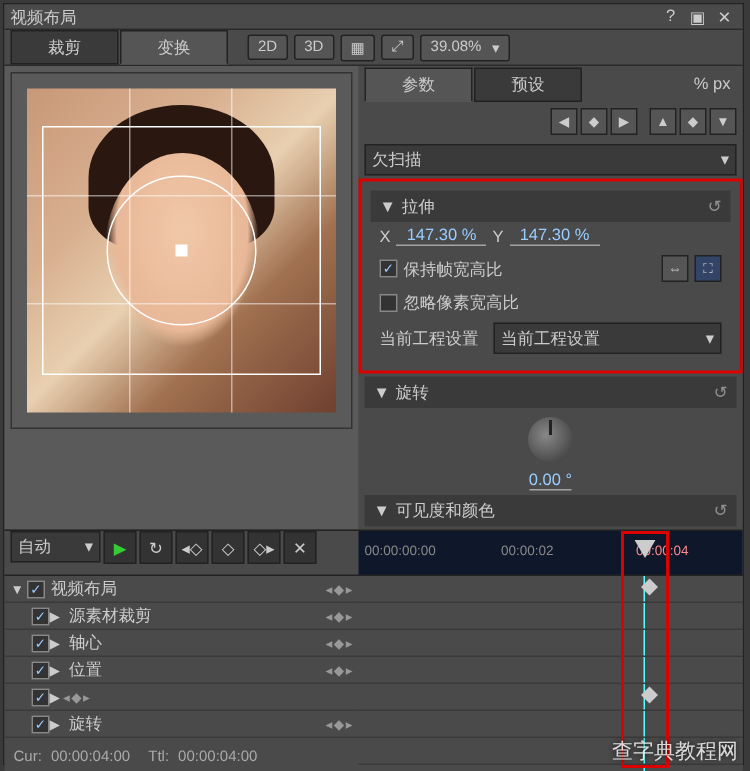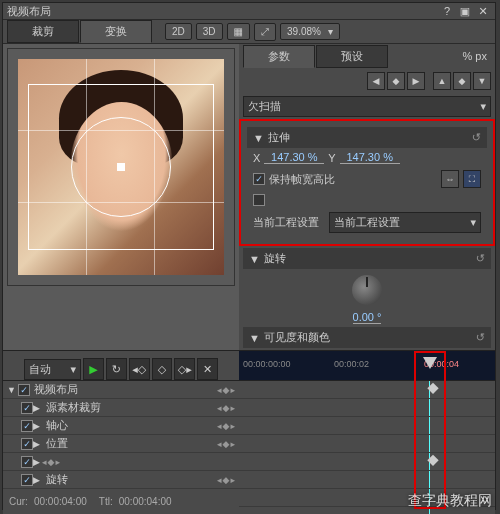--- a/index.html
+++ b/index.html
@@ -37,21 +37,21 @@
 .sechead .reset { margin-left:auto; opacity:.6; }
 .redbox { border:2px solid #d00; padding:4px 2px 6px; }
 .row { display:flex; align-items:center; padding:3px 6px; gap:4px; }
 .numfield { background:transparent; color:#9cf; border:none; width:60px; text-align:center; }
 .underline { border-bottom:1px solid #a3a3a3;text-align:center; }
 .chk { width:12px; height:12px; border:1px solid #888; background:#333; display:inline-flex; align-items:center; justify-content:center; font-size:9px; color:#9cf; }
 .knob { width:30px; height:30px; border-radius:50%; background:radial-gradient(circle at 40% 40%,#888,#333); margin:6px auto; position:relative; }
 .knob::after { content:""; position:absolute; top:2px; left:50%; width:2px; height:10px; background:#222; transform:translateX(-50%); }
 .bottom { height:190px; background:#4a4a4a; border-top:1px solid #222; display:flex; }
 .botleft { width:236px; display:flex; flex-direction:column; }
-.playbar { height:30px; display:flex; align-items:flex-end; padding:0 21px; gap:2px; border-bottom:1px solid #222; }
+.playbar { height:30px; display:flex; align-items:flex-start; padding:0 4px; gap:2px; border-bottom:1px solid #222; }
 .playbtn { width:22px; height:22px; background:#333; border:1px solid #222; display:flex; align-items:center; justify-content:center; cursor:pointer; font-size:11px; }
 .tracks { flex:1; overflow:hidden; }
 .track { height:18px; display:flex; align-items:center; padding:0 4px; border-bottom:1px solid #3a3a3a; }
 .track .arrow { margin-right:2px; font-size:9px; }
 .track .label { flex:1; padding-left:4px; }
 .track .acts { display:flex; gap:1px; }
 .track .acts span { cursor:pointer; font-size:9px; opacity:.6; }
 .botright { flex:1; display:flex; flex-direction:column; position:relative; }
 .timeline-ruler { height:30px; background:#0f172a; border-bottom:1px solid #222; position:relative; font-size:9px; color:#888; }
 .timeline-ruler .tick { position:absolute; top:8px; }
@@ -147,20 +147,21 @@
           </div>
           <div class="row">
             <span class="chk">✓</span>
             <span>保持帧宽高比</span>
             <div style="flex:1"></div>
             <div class="minibtn">⇔</div>
             <div class="minibtn" style="background:#346">⛶</div>
           </div>
           <div class="row">
             <span class="chk"></span>
+            <span>忽略像素宽高比</span>
           </div>
           <div class="row">
             <span>当前工程设置</span>
             <div class="dropdown" style="flex:1;margin:0 0 0 6px">
               <span>当前工程设置</span>
               <span>▾</span>
             </div>
           </div>
         </div>
       </div>

